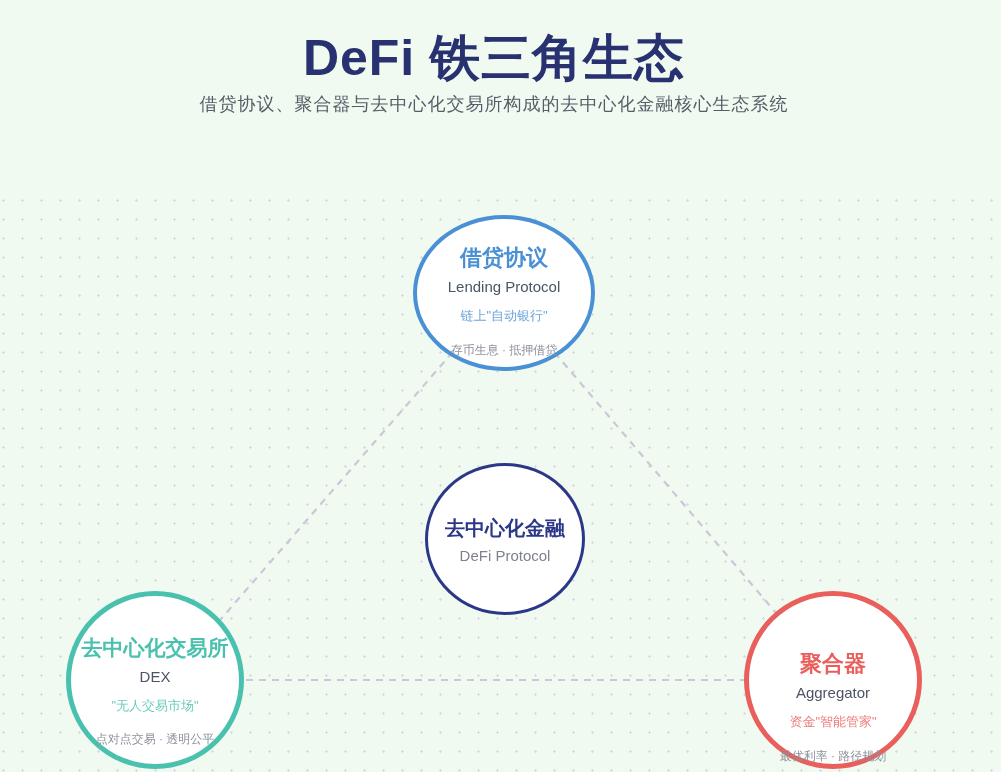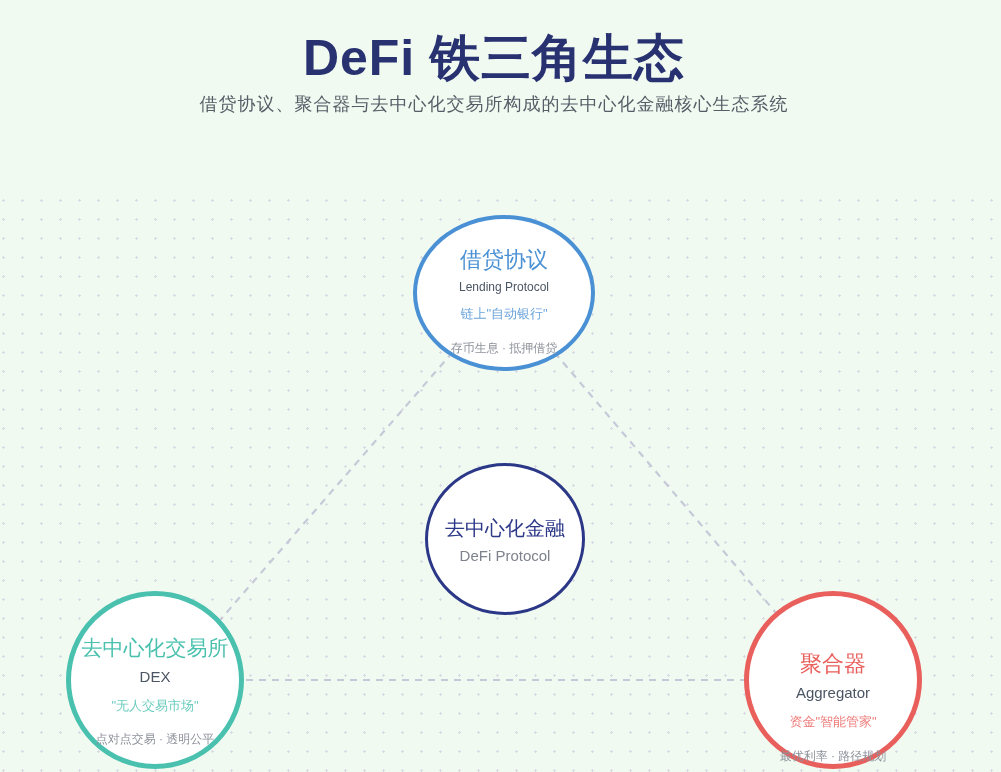--- a/index.html
+++ b/index.html
@@ -108,34 +108,34 @@
     border:5px solid var(--dex_accent,#49c1ae);
     padding-top:22px;
   }
   .node--aggregator{
     left:744px;top:406px;
     width:178px;height:178px;
     border:5px solid var(--aggregator_accent,#e95f5c);
     padding-top:22px;
   }
   .node-title{
-    font-weight:400;
+    font-weight:700;
     font-size:21px;
     white-space:nowrap;
   }
   .node--lending .node-title{color:var(--lending_accent,#4a90d4);font-size:22px;}
   .node--core    .node-title{color:var(--core_accent,#2b3787);font-size:20px;}
   .node--dex     .node-title{color:var(--dex_accent,#49c1ae);}
   .node--aggregator .node-title{color:var(--aggregator_accent,#e95f5c);font-size:22px;margin-top:32px;}
   .node-en{
     margin-top:7px;
     font-size:15px;
     color:var(--node_english_text,#4b5563);
   }
-  .node--lending .node-en{font-size:12px;}
+  .node--lending .node-en{font-size:15px;}
   .node--core .node-en{color:var(--core_english_text,#7d828c);}
   .node-tagline{
     margin-top:12px;
     font-size:13px;
     opacity:.82;
   }
   .node--lending .node-tagline{color:var(--lending_accent,#4a90d4);}
   .node--dex .node-tagline{color:var(--dex_accent,#49c1ae);}
   .node--aggregator .node-tagline{color:var(--aggregator_accent,#e95f5c);}
   .node-features{

